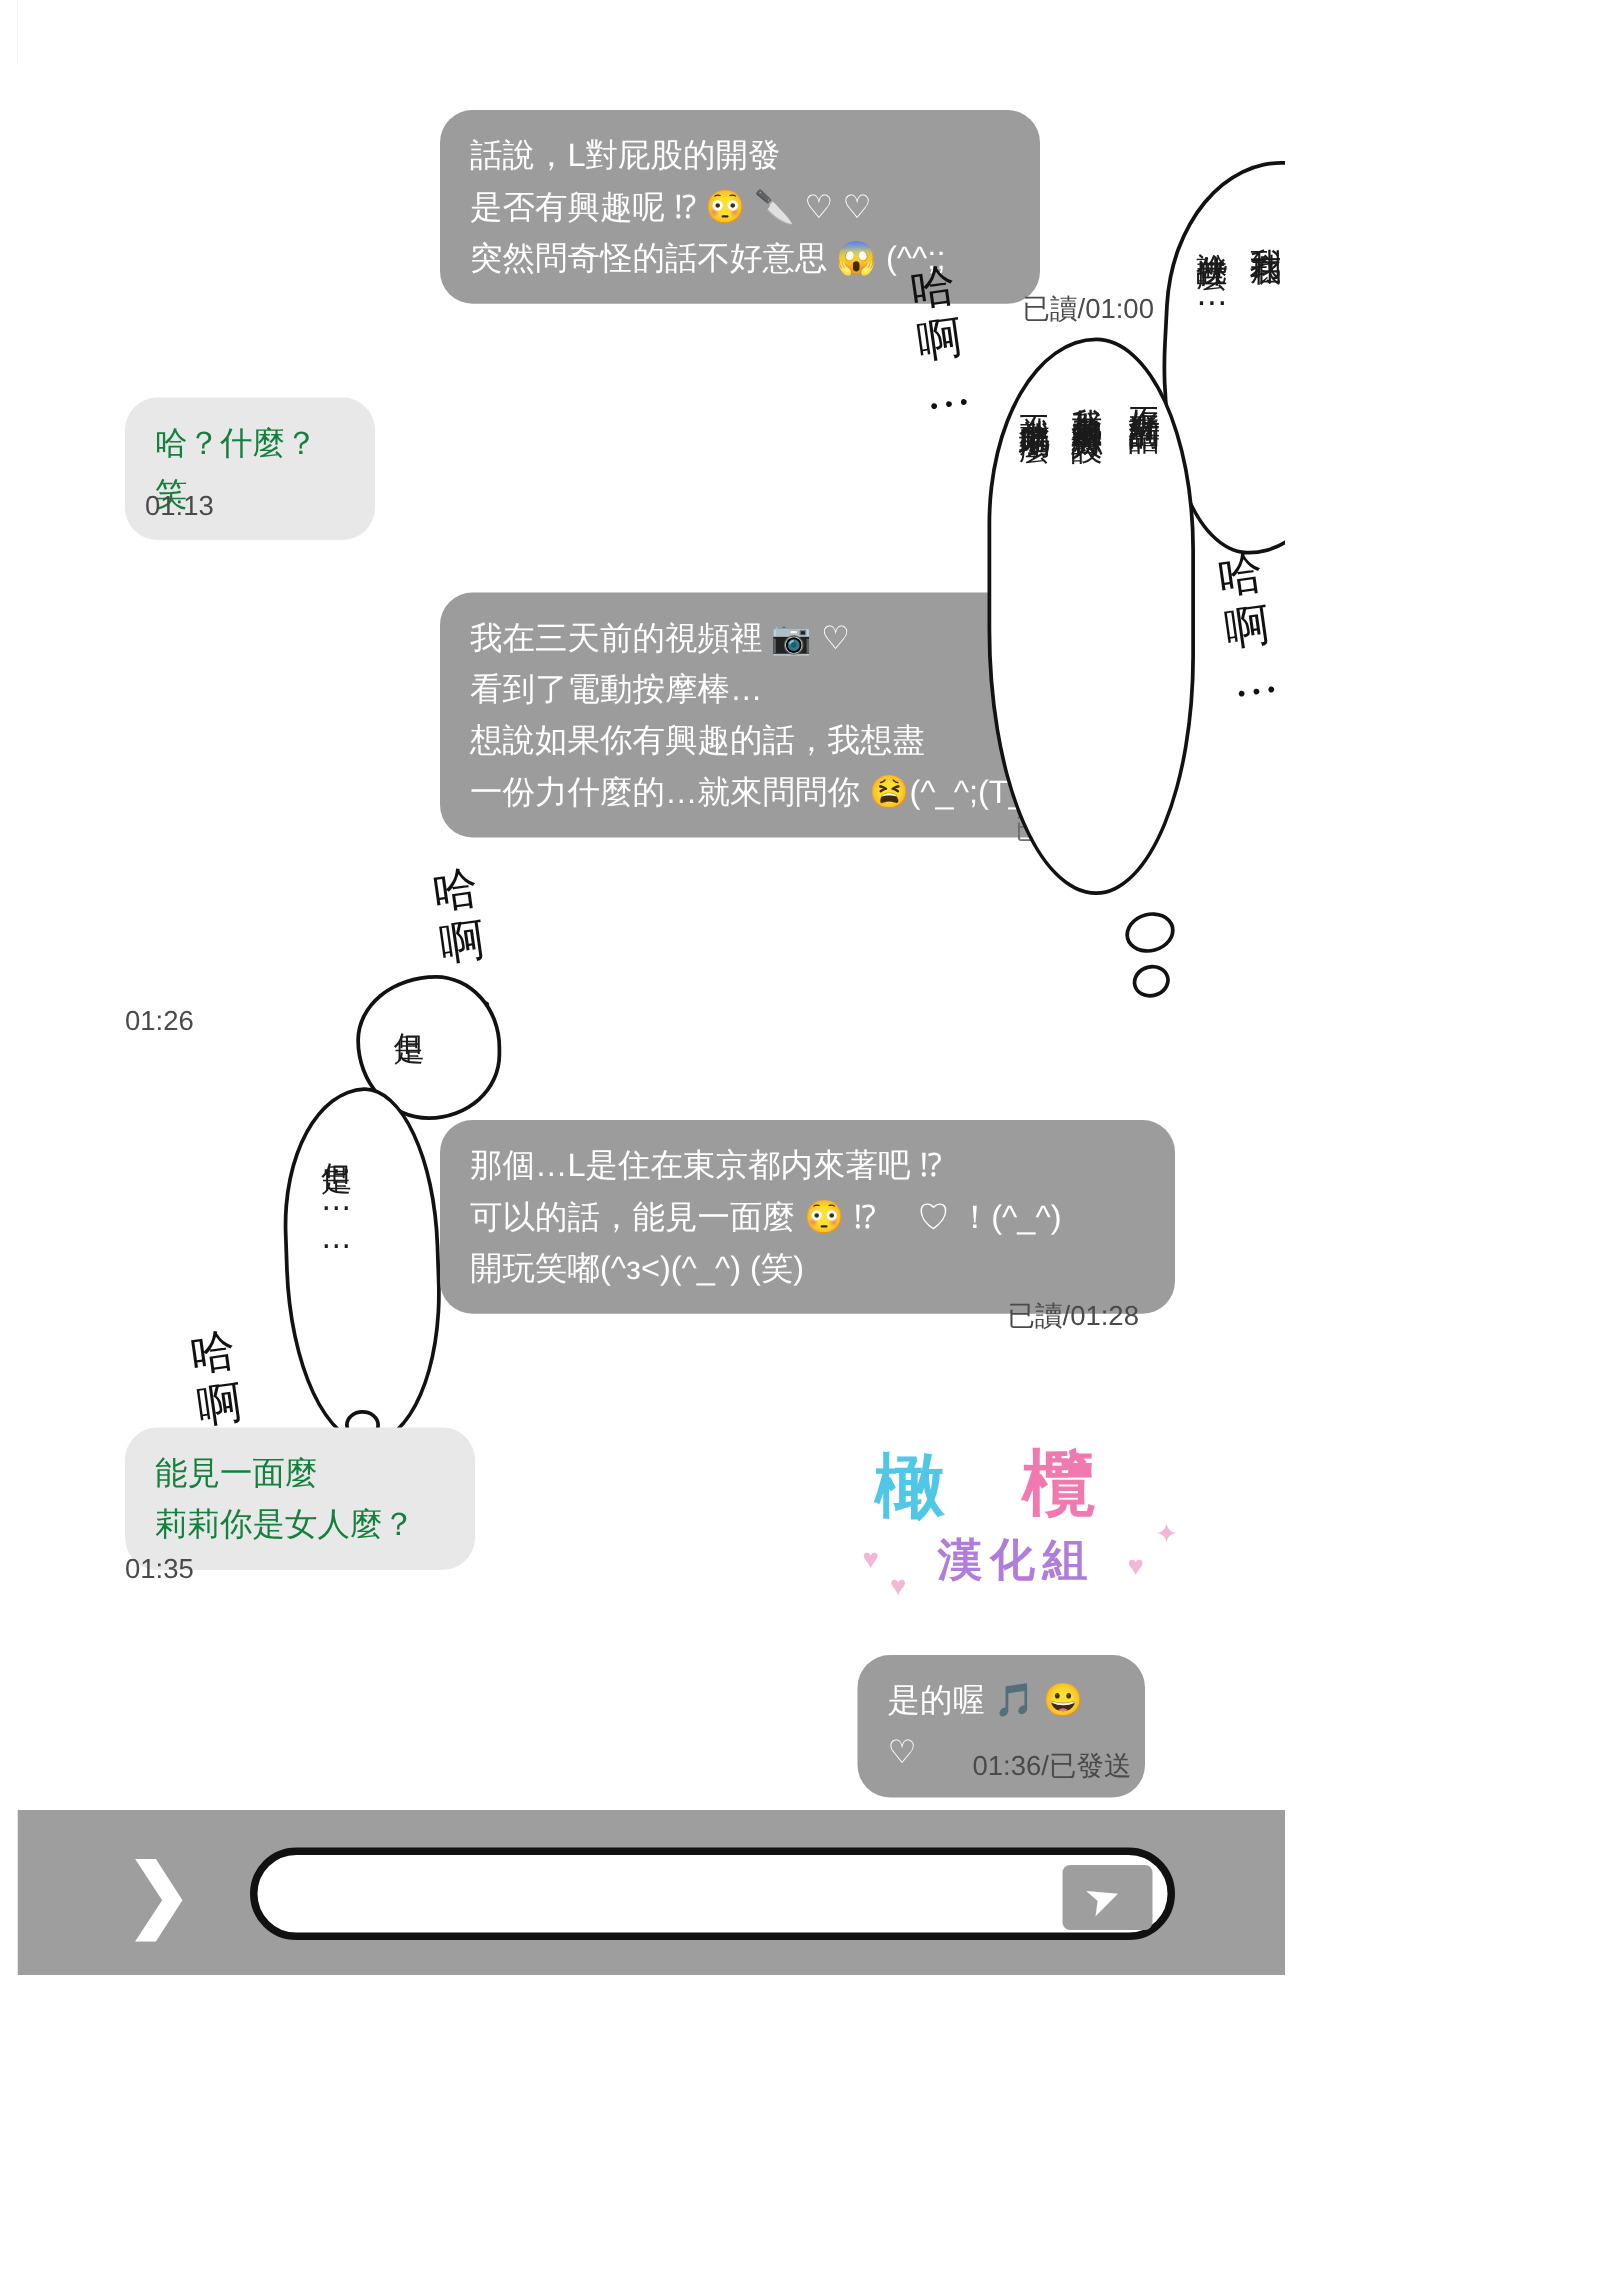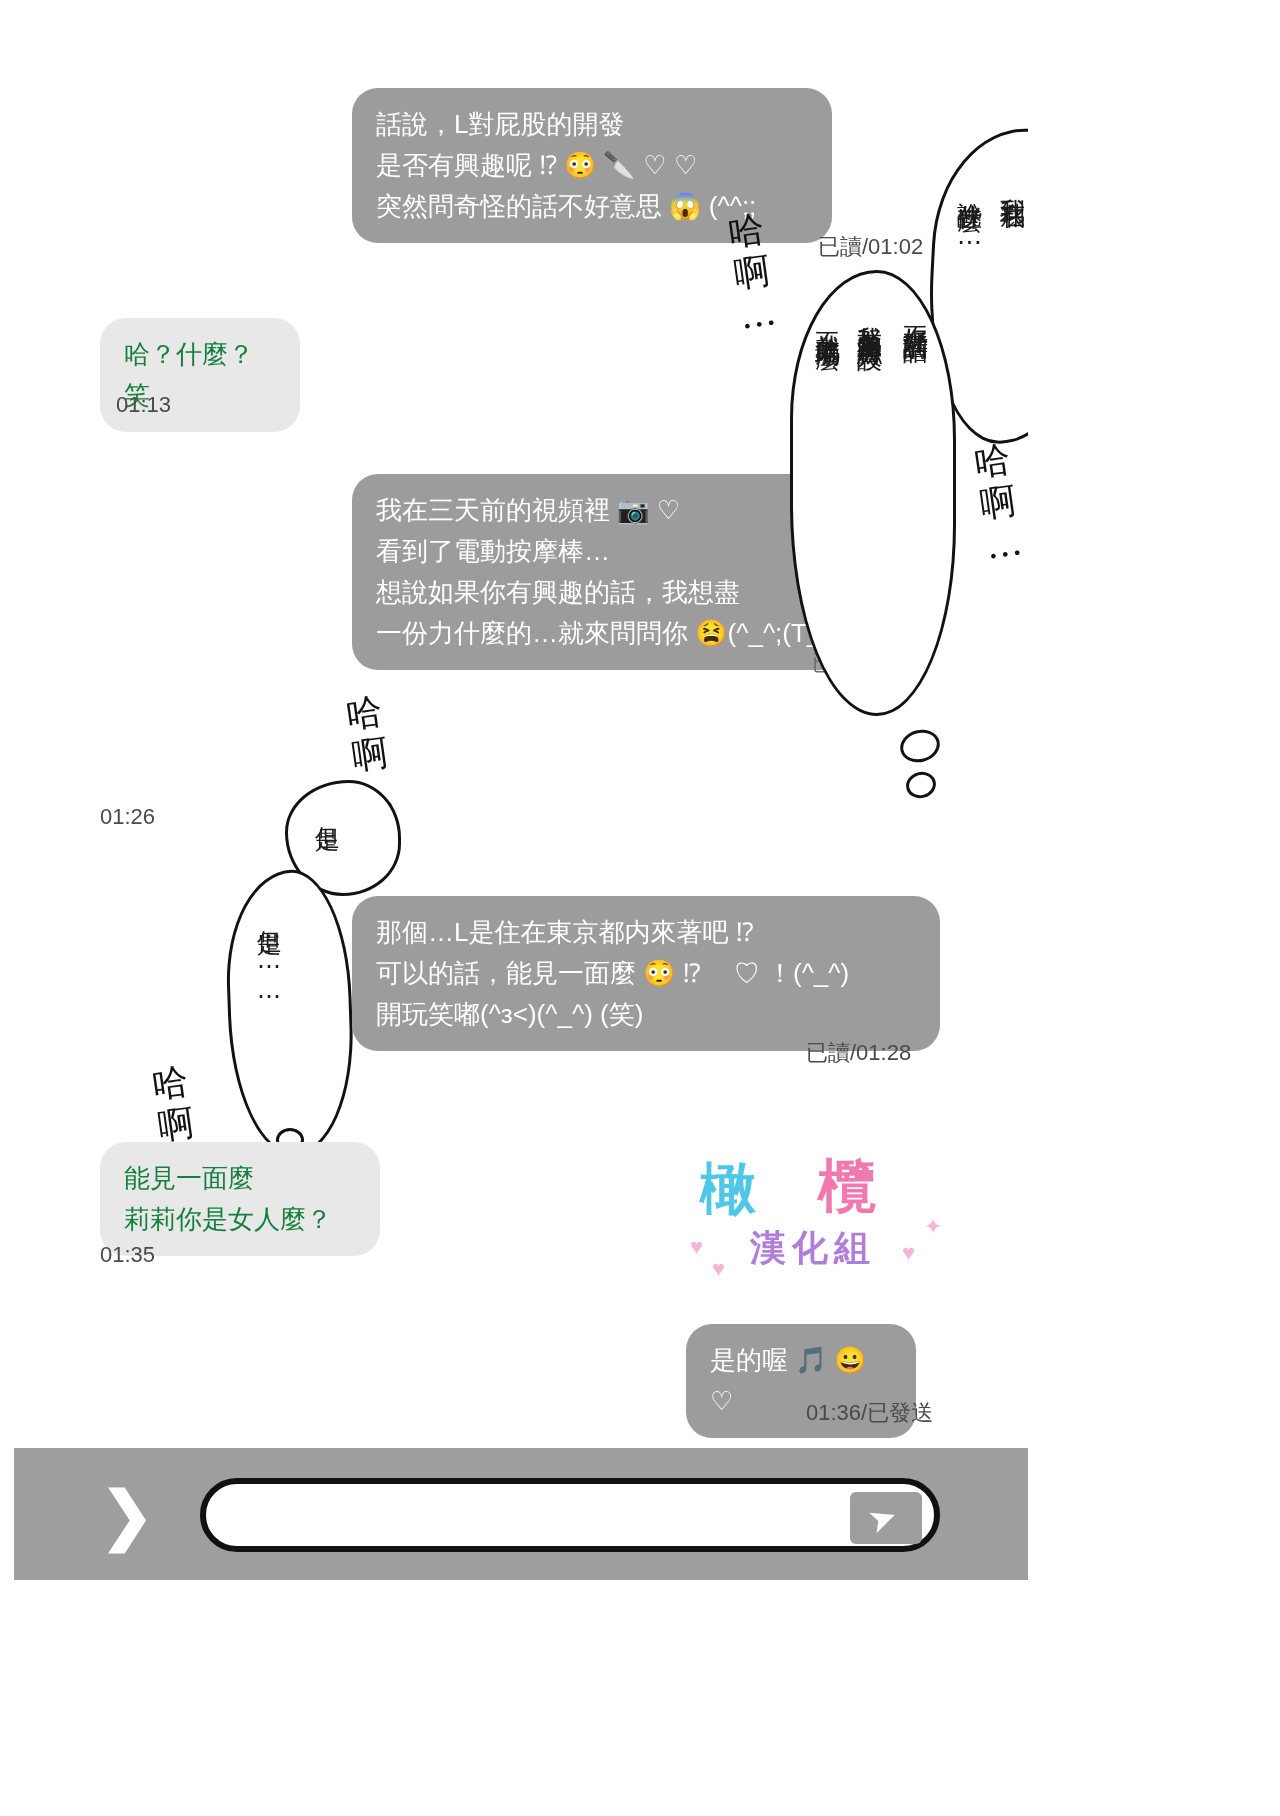--- a/index.html
+++ b/index.html
@@ -235,21 +235,21 @@
 <body>
 
 <div class="page">
 
   <div class="top-bar"></div>
   <div class="chat-frame"></div>
 
   <div class="bubble out" style="left:352px; top:88px; width:480px;">話說，L對屁股的開發
 是否有興趣呢 ⁉ 😳 🔪 ♡ ♡
 突然問奇怪的話不好意思 😱 (^^;;</div>
-  <div class="meta" style="left:818px; top:232px;">已讀/01:02</div>
+  <div class="meta" style="left:818px; top:232px;">已讀/01:00</div>
 
   <div class="bubble in" style="left:100px; top:318px; width:200px;">哈？什麼？笑</div>
   <div class="meta" style="left:100px; top:392px;padding-left:16px;">01:13</div>
 
   <div class="bubble out" style="left:352px; top:474px; width:560px;">我在三天前的視頻裡 📷 ♡
 看到了電動按摩棒…
 想說如果你有興趣的話，我想盡
 一份力什麼的…就來問問你 😫(^_^;(T_T)</div>
   <div class="meta light" style="left:812px; top:648px;">已讀/01:15</div>
 
@@ -304,21 +304,21 @@
     <div class="lg1">橄</div>
     <div class="lg2">欖</div>
     <div class="lg3">漢化組</div>
     <div class="sparkle" style="left:0px; top:86px;">♥</div>
     <div class="sparkle" style="left:22px; top:108px;">♥</div>
     <div class="sparkle" style="left:212px; top:92px;">♥</div>
     <div class="sparkle" style="left:234px; top:66px;">✦</div>
   </div>
 
   <div class="bubble out" style="left:686px; top:1324px; width:230px;">是的喔 🎵 😀 ♡</div>
-  <div class="meta" style="left:778px; top:1398px;margin-left:28px;">01:36/已發送</div>
+  <div class="meta" style="left:778px; top:1398px;">01:36/已發送</div>
 
   <div class="bottom-bar"></div>
   <div class="send-arrow-left">❯</div>
   <div class="input-pill">
     <div class="input-value" placeholder=""></div>
     <div class="send-btn">
       <div class="cursor">➤</div>
     </div>
   </div>
 

